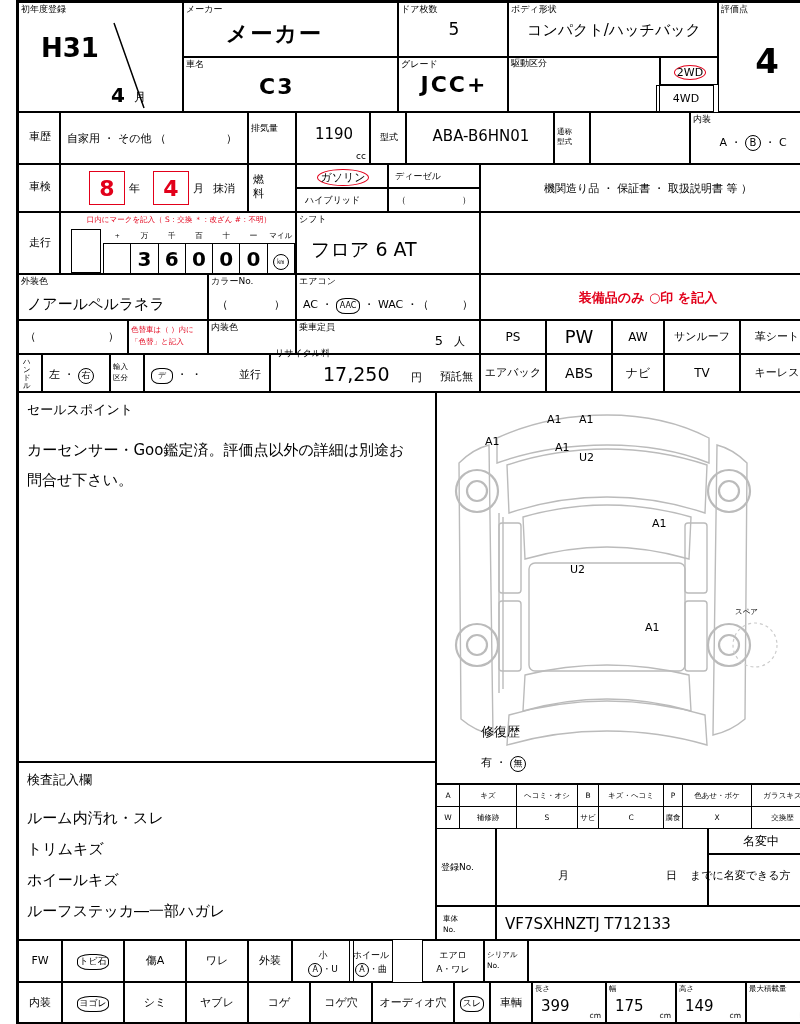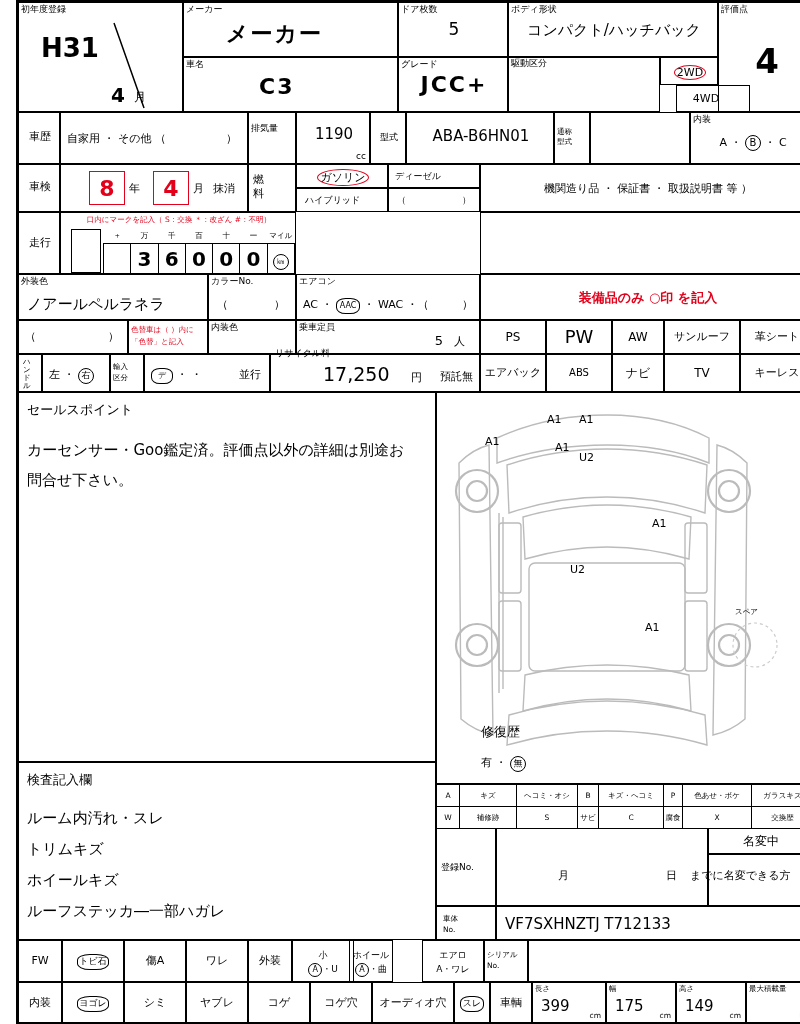--- a/index.html
+++ b/index.html
@@ -55,21 +55,21 @@
   <div class="bx b" style="left:490px;top:0;width:210px;height:55px;">
     <div class="lbl">ボディ形状</div>
     <div style="position:absolute;left:0;top:18px;width:210px;text-align:center;font-size:15px;">コンパクト/ハッチバック</div>
   </div>
   <div class="bx b" style="left:490px;top:55px;width:152px;height:55px;"></div>
 
   <div class="bx b" style="left:642px;top:55px;width:58px;height:28px;">
     <div class="lbl" style="position:absolute;left:-152px;top:-1px;width:150px;">駆動区分</div>
     <div style="position:absolute;left:0;top:7px;width:58px;text-align:center;" class="sm"><span class="circr">2WD</span></div>
   </div>
-  <div class="bx b" style="left:658px;top:83px;width:74px;height:27px;">
+  <div class="bx b" style="left:638px;top:83px;width:58px;height:27px;">
     <div style="position:absolute;left:0;top:6px;width:58px;text-align:center;" class="sm">4WD</div>
   </div>
 
   <div class="bx b" style="left:700px;top:0;width:96px;height:110px;">
     <div class="lbl">評価点</div>
     <div style="position:absolute;left:0;top:38px;width:96px;text-align:center;font-size:34px;font-weight:bold;">4</div>
   </div>
 
   <div class="bx b" style="left:0;top:110px;width:42px;height:52px;">
     <div style="position:absolute;left:0;top:16px;width:42px;text-align:center;" class="sm">車歴</div>
@@ -157,20 +157,24 @@
           <td class="b" style="text-align:center;font-size:20px;font-weight:bold;">6</td>
           <td class="b" style="text-align:center;font-size:20px;font-weight:bold;">0</td>
           <td class="b" style="text-align:center;font-size:20px;font-weight:bold;">0</td>
           <td class="b" style="text-align:center;font-size:20px;font-weight:bold;">0</td>
           <td class="b" style="text-align:center;"><span class="circ" style="font-size:8px;">㎞</span></td>
         </tr>
       </tbody>
         </table>
     </div>
   </div>
+  <div class="bx b" style="left:278px;top:210px;width:184px;height:62px;">
+    <div class="lbl">シフト</div>
+    <div style="position:absolute;left:14px;top:24px;font-size:19px;">フロア 6  AT</div>
+  </div>
   <div class="bx b" style="left:462px;top:210px;width:334px;height:62px;"></div>
 
   <div class="bx b" style="left:0;top:272px;width:190px;height:46px;">
     <div class="lbl">外装色</div>
     <div style="position:absolute;left:8px;top:20px;font-size:15px;">ノアールペルラネラ</div>
   </div>
   <div class="bx b" style="left:190px;top:272px;width:88px;height:46px;">
     <div class="lbl">カラーNo.</div>
     <div style="position:absolute;left:8px;top:22px;" class="sm">（</div>
     <div style="position:absolute;right:10px;top:22px;" class="sm">）</div>
@@ -233,21 +237,21 @@
   <div class="bx b" style="left:252px;top:352px;width:210px;height:38px;">
     <div class="lbl" style="position:absolute;left:2px;top:-8px;">リサイクル料</div>
     <div style="position:absolute;left:52px;top:8px;font-size:19px;">17,250</div>
     <div style="position:absolute;left:140px;top:15px;" class="sm">円</div>
     <div style="position:absolute;right:6px;top:14px;" class="sm">預託無</div>
   </div>
   <div class="bx b" style="left:462px;top:352px;width:66px;height:38px;">
       <div style="line-height:36px;text-align:center;font-size:11px;">エアバック</div>
     </div>
   <div class="bx b" style="left:528px;top:352px;width:66px;height:38px;">
-      <div style="line-height:36px;text-align:center;font-size:10px;">ABS</div>
+      <div style="line-height:36px;text-align:center;font-size:14px;">ABS</div>
     </div>
   <div class="bx b" style="left:594px;top:352px;width:52px;height:38px;">
       <div style="line-height:36px;text-align:center;font-size:12px;">ナビ</div>
     </div>
   <div class="bx b" style="left:646px;top:352px;width:76px;height:38px;">
       <div style="line-height:36px;text-align:center;font-size:12px;">TV</div>
     </div>
   <div class="bx b" style="left:722px;top:352px;width:74px;height:38px;">
       <div style="line-height:36px;text-align:center;font-size:11px;">キーレス</div>
     </div>

